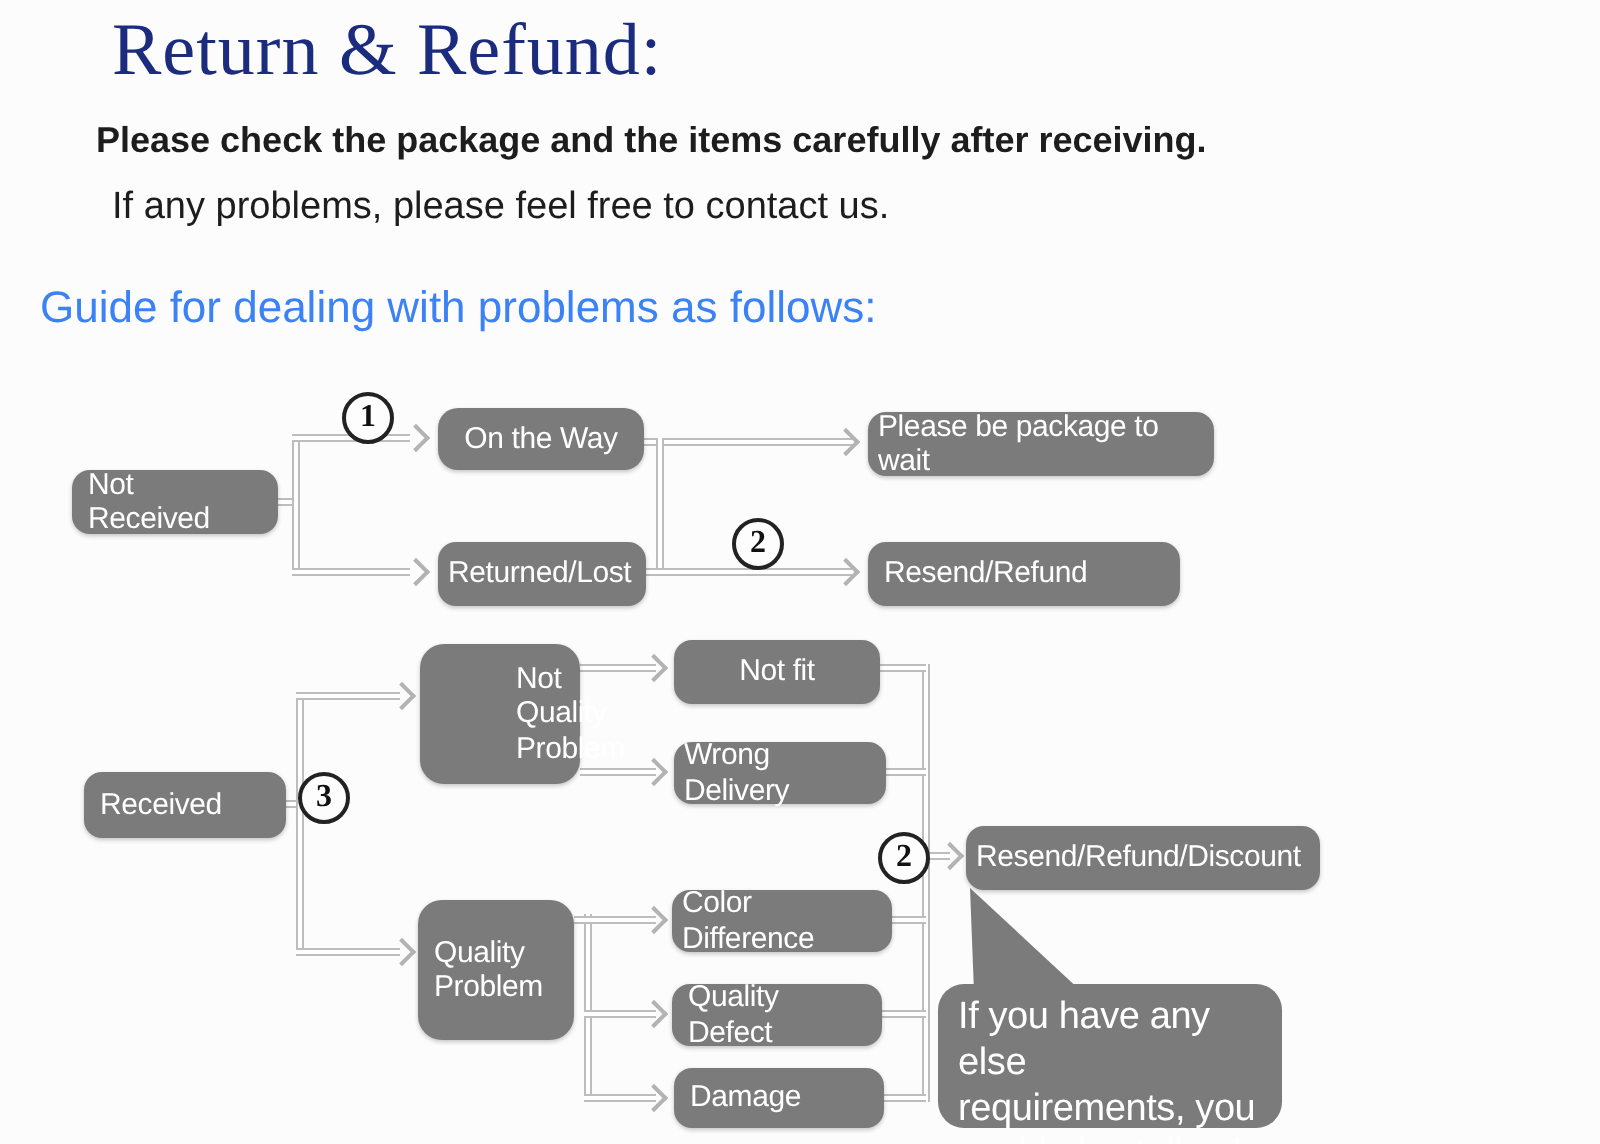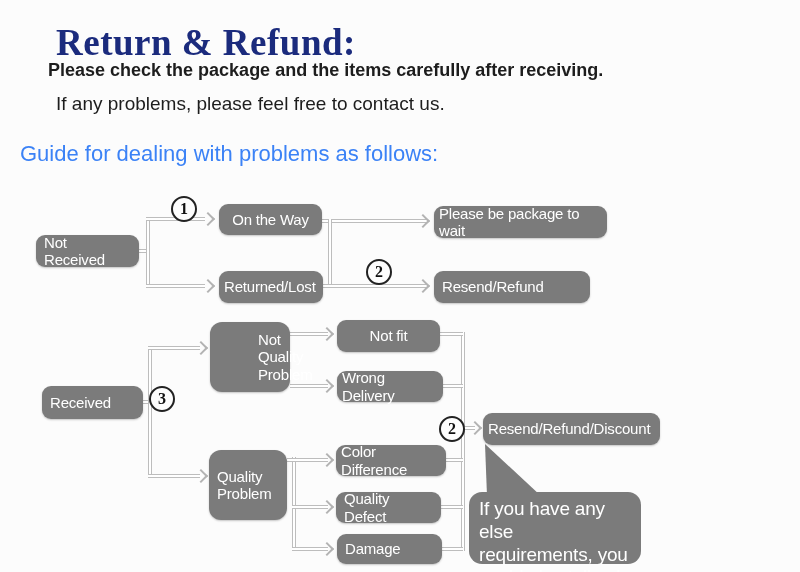--- a/index.html
+++ b/index.html
@@ -2,23 +2,23 @@
 <html><head>
 <meta charset="utf-8">
 <style>
   html,body { margin:0; padding:0; }
   .canvas {
     position:relative; width:800px; height:572px;
     background:#fcfcfc; overflow:hidden;
     font-family:"Liberation Sans", sans-serif;
   }
   .page-title {
-    position:absolute; left:56px; top:21px;
+    position:absolute; left:56px; top:4px;
     font-family:"Liberation Serif", serif;
-    font-size:37px; font-weight:bold; color:#1b2b7d; letter-spacing:0.5px;
+    font-size:37px; font-weight:normal; color:#1b2b7d; letter-spacing:0.5px;
   }
   .intro1 { position:absolute; left:48px; top:60px; font-size:18px; color:#1d1d1d;font-weight:bold; }
   .intro2 { position:absolute; left:56px; top:93px; font-size:19px; color:#1d1d1d; }
   .guide  { position:absolute; left:20px; top:141px; font-size:22px; color:#3b82f6; }
 
   .node {
     position:absolute; background:#7b7b7b; color:#fff;
     border-radius:9px; box-sizing:border-box;
     display:flex; align-items:center;
     font-size:15px; letter-spacing:-0.2px; line-height:1.14;
@@ -105,21 +105,21 @@
   <div class="vline" style="left:461px; top:332px; height:219px;"></div>
   <div class="hline" style="left:440px; top:332px; width:23px;"></div>
   <div class="hline" style="left:443px; top:384px; width:20px;"></div>
   <div class="hline" style="left:446px; top:458px; width:17px;"></div>
   <div class="hline" style="left:441px; top:505px; width:22px;"></div>
   <div class="hline" style="left:442px; top:547px; width:21px;"></div>
   <div class="hline" style="left:463px; top:426px; width:12px;"></div>
   <div class="chev" style="left:470px; top:423px;"></div>
 
   <div class="node center" style="left:36px; top:235px; width:103px; height:32px;">Not Received</div>
-  <div class="node center" style="left:219px; top:204px; width:103px; height:31px;">On the Way</div>
+  <div class="node center" style="left:219px; top:204px; width:103px; height:31px;border-radius:10px;">On the Way</div>
   <div class="node tight" style="left:219px; top:271px; width:104px; height:32px;">Returned/Lost</div>
   <div class="node tight" style="left:434px; top:206px; width:173px; height:32px;">Please be package to wait</div>
   <div class="node" style="left:434px; top:271px; width:156px; height:32px;">Resend/Refund</div>
   <div class="node" style="left:42px; top:386px; width:101px; height:33px;">Received</div>
   <div class="node big" style="left:210px; top:322px; width:80px; height:70px;padding-left:48px;">Not Quality Problem</div>
   <div class="node center" style="left:337px; top:320px; width:103px; height:32px;">Not fit</div>
   <div class="node tight" style="left:337px; top:371px; width:106px; height:31px;">Wrong Delivery</div>
   <div class="node big" style="left:209px; top:450px; width:78px; height:70px;">Quality Problem</div>
   <div class="node tight" style="left:336px; top:445px; width:110px; height:31px;">Color Difference</div>
   <div class="node" style="left:336px; top:492px; width:105px; height:31px;">Quality Defect</div>

